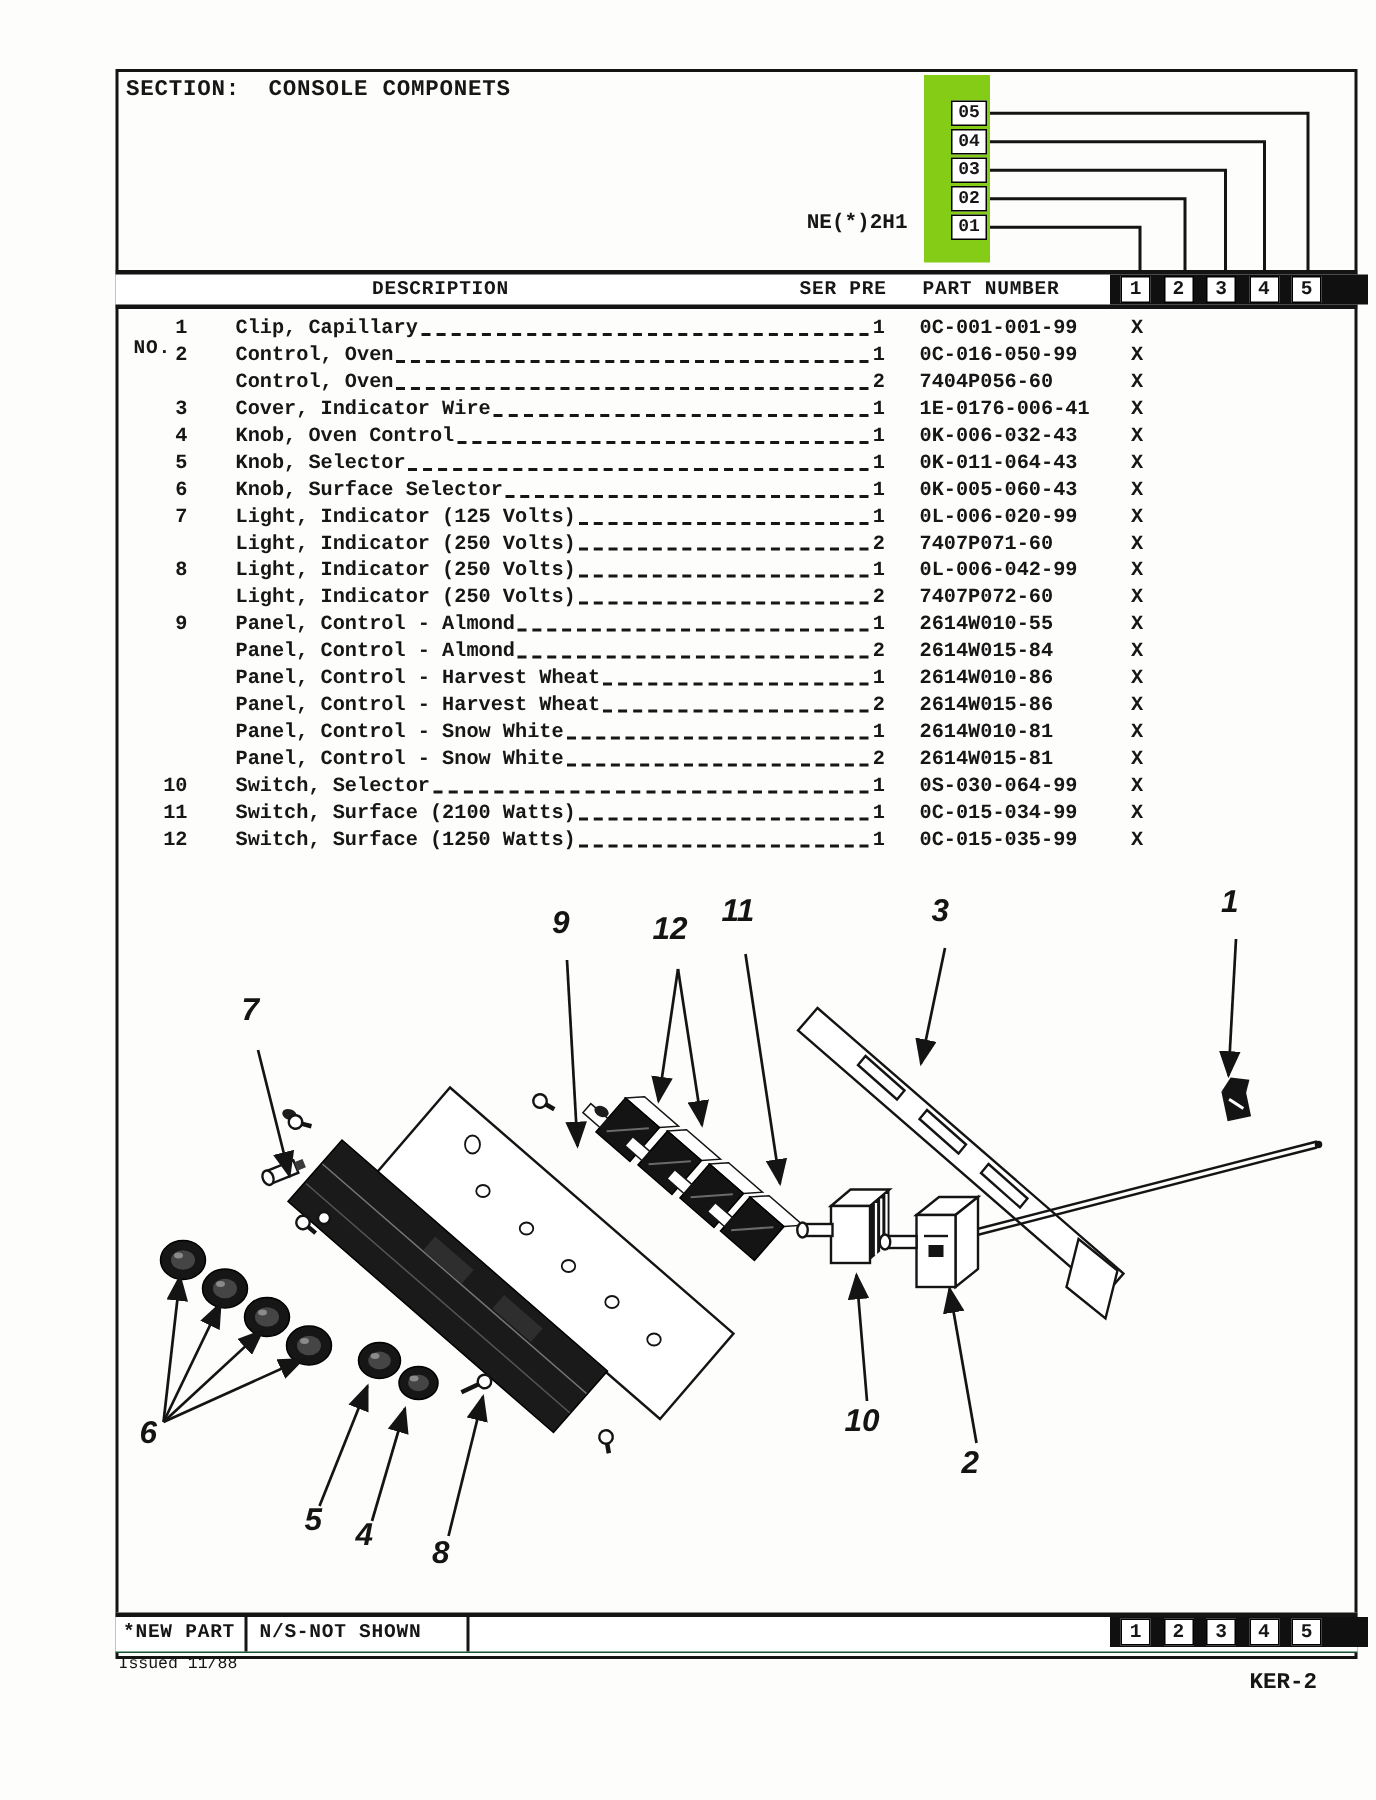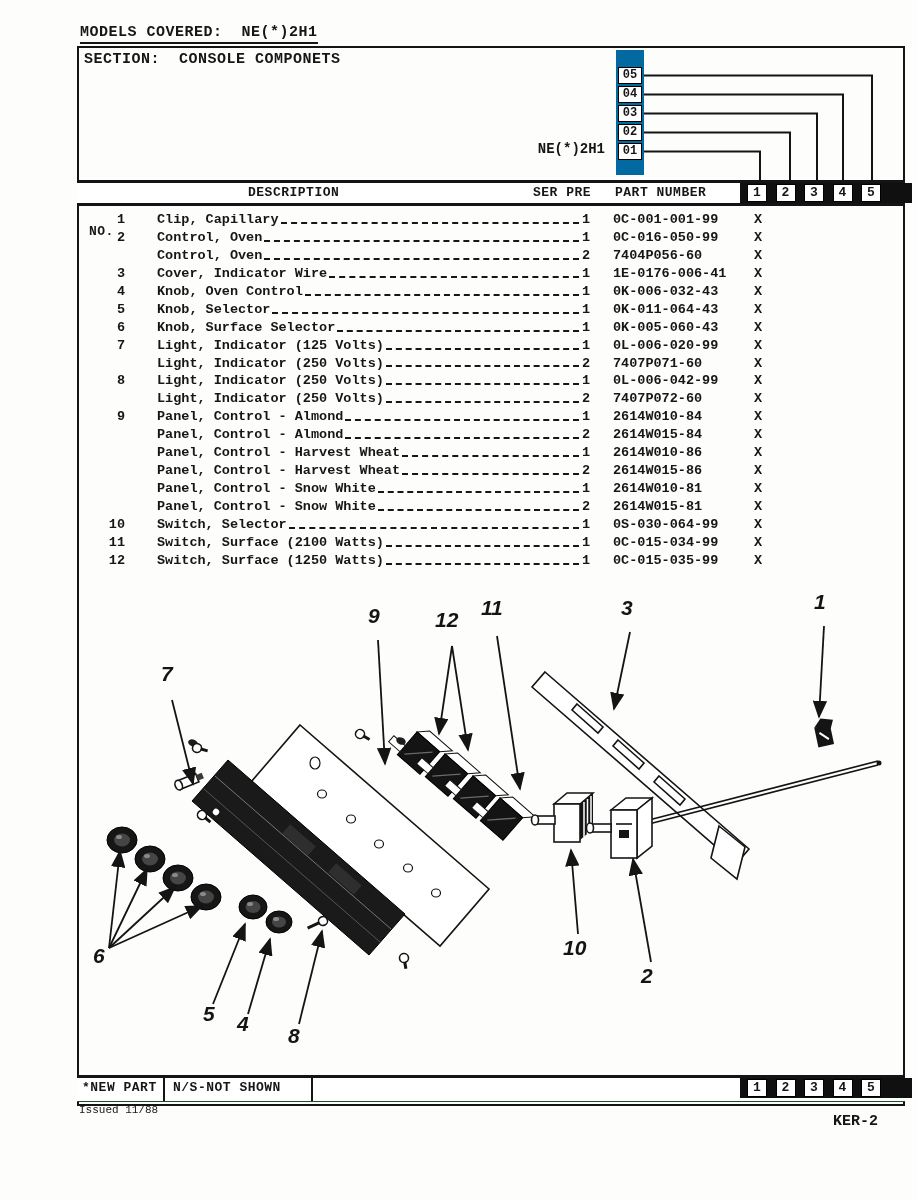--- a/index.html
+++ b/index.html
@@ -4,21 +4,21 @@
 <style>
   html,body{margin:0;padding:0;}
   body{width:917px;height:1200px;background:#f7f7f5;font-family:"Liberation Mono","DejaVu Sans Mono",monospace;color:#161616;}
   .page{position:relative;width:917px;height:1200px;background:#fdfdfc;overflow:hidden;}
   .pre{white-space:pre;}
 
   .models-line{position:absolute;left:80px;top:24px;font-size:15px;font-weight:bold;border-bottom:2.5px solid #161616;padding-bottom:1px;letter-spacing:.5px;white-space:pre;}
   .frame{position:absolute;left:77px;top:46px;width:824px;height:1056px;border:2.5px solid #141414;}
   .section-label{position:absolute;left:84px;top:51px;font-size:15px;font-weight:bold;letter-spacing:.5px;white-space:pre;}
 
-  .key-col{position:absolute;left:616px;top:50px;width:28px;background:#0369a1;display:flex;flex-direction:column;align-items:center;padding:17px 0 15px 0;gap:2px;}
+  .key-col{position:absolute;left:616px;top:50px;width:28px;background:#84cc16;display:flex;flex-direction:column;align-items:center;padding:17px 0 15px 16px;gap:2px;}
   .key-box{width:24px;height:17px;background:#ffffff;border:1px solid #000;box-sizing:border-box;font-size:12px;font-weight:bold;text-align:center;line-height:15px;}
   .key-model{position:absolute;left:500px;top:141px;width:105px;text-align:right;font-size:14px;font-weight:bold;}
   .key-lines{position:absolute;left:604px;top:46px;width:300px;height:140px;}
 
   .thead{position:absolute;left:77px;top:180px;width:828px;height:26px;box-sizing:border-box;border-top:3px solid #141414;border-bottom:3px solid #141414;background:#fff;}
   .th{position:absolute;top:1px;font-size:13px;font-weight:bold;line-height:18px;letter-spacing:.5px;}
   .th-no{left:12px;margin-top:39px;}.th-desc{left:171px;}.th-ser{left:456px;}.th-part{left:538px;}
   .mband{position:absolute;left:663px;top:0;width:165px;height:20px;background:#101010;display:flex;align-items:center;padding-left:7px;gap:8.5px;}
   .mbox{width:20px;height:18px;background:#fff;border:1px solid #000;box-sizing:border-box;font-size:13px;font-weight:bold;text-align:center;line-height:16px;flex:0 0 auto;}
 
@@ -44,21 +44,20 @@
   .f-c1{width:88px;padding-left:5px;}
   .f-c2{width:148px;padding-left:8px;}
   .issued{position:absolute;left:79px;top:1104px;font-size:11px;font-weight:normal;}
   .pagecode{position:absolute;left:833px;top:1113px;font-size:15px;font-weight:bold;}
 </style>
 </head>
 <body>
 
 <div class="page">
 
-  <div class="models-line pre">MODELS COVERED:  NE(*)2H1</div>
   <div class="frame"></div>
   <div class="section-label pre">SECTION:  CONSOLE COMPONETS</div>
 
   <svg class="key-lines" width="300" height="140" viewBox="0 0 300 140">
     <g stroke="#141414" stroke-width="2" fill="none">
       <path d="M40 105.5 H156 V134"></path>
       <path d="M40 86.5 H186 V134"></path>
       <path d="M40 67.5 H213 V134"></path>
       <path d="M40 48.5 H239 V134"></path>
       <path d="M40 29.5 H268 V134"></path>
@@ -236,21 +235,21 @@
 
       <div class="trow">
         <span class="c-no">9</span>
         <span class="sp"></span>
         <span class="c-desc">
           <span class="d">Panel, Control - Almond</span>
           <span class="leader"></span>
           <span class="q">1</span>
         </span>
         <span class="sp"></span>
-        <span class="c-part">2614W010-84</span>
+        <span class="c-part">2614W010-55</span>
         <span class="c-x">X</span>
       </div>
 
       <div class="trow">
         <span class="c-no"></span>
         <span class="sp"></span>
         <span class="c-desc">
           <span class="d">Panel, Control - Almond</span>
           <span class="leader"></span>
           <span class="q">2</span>

